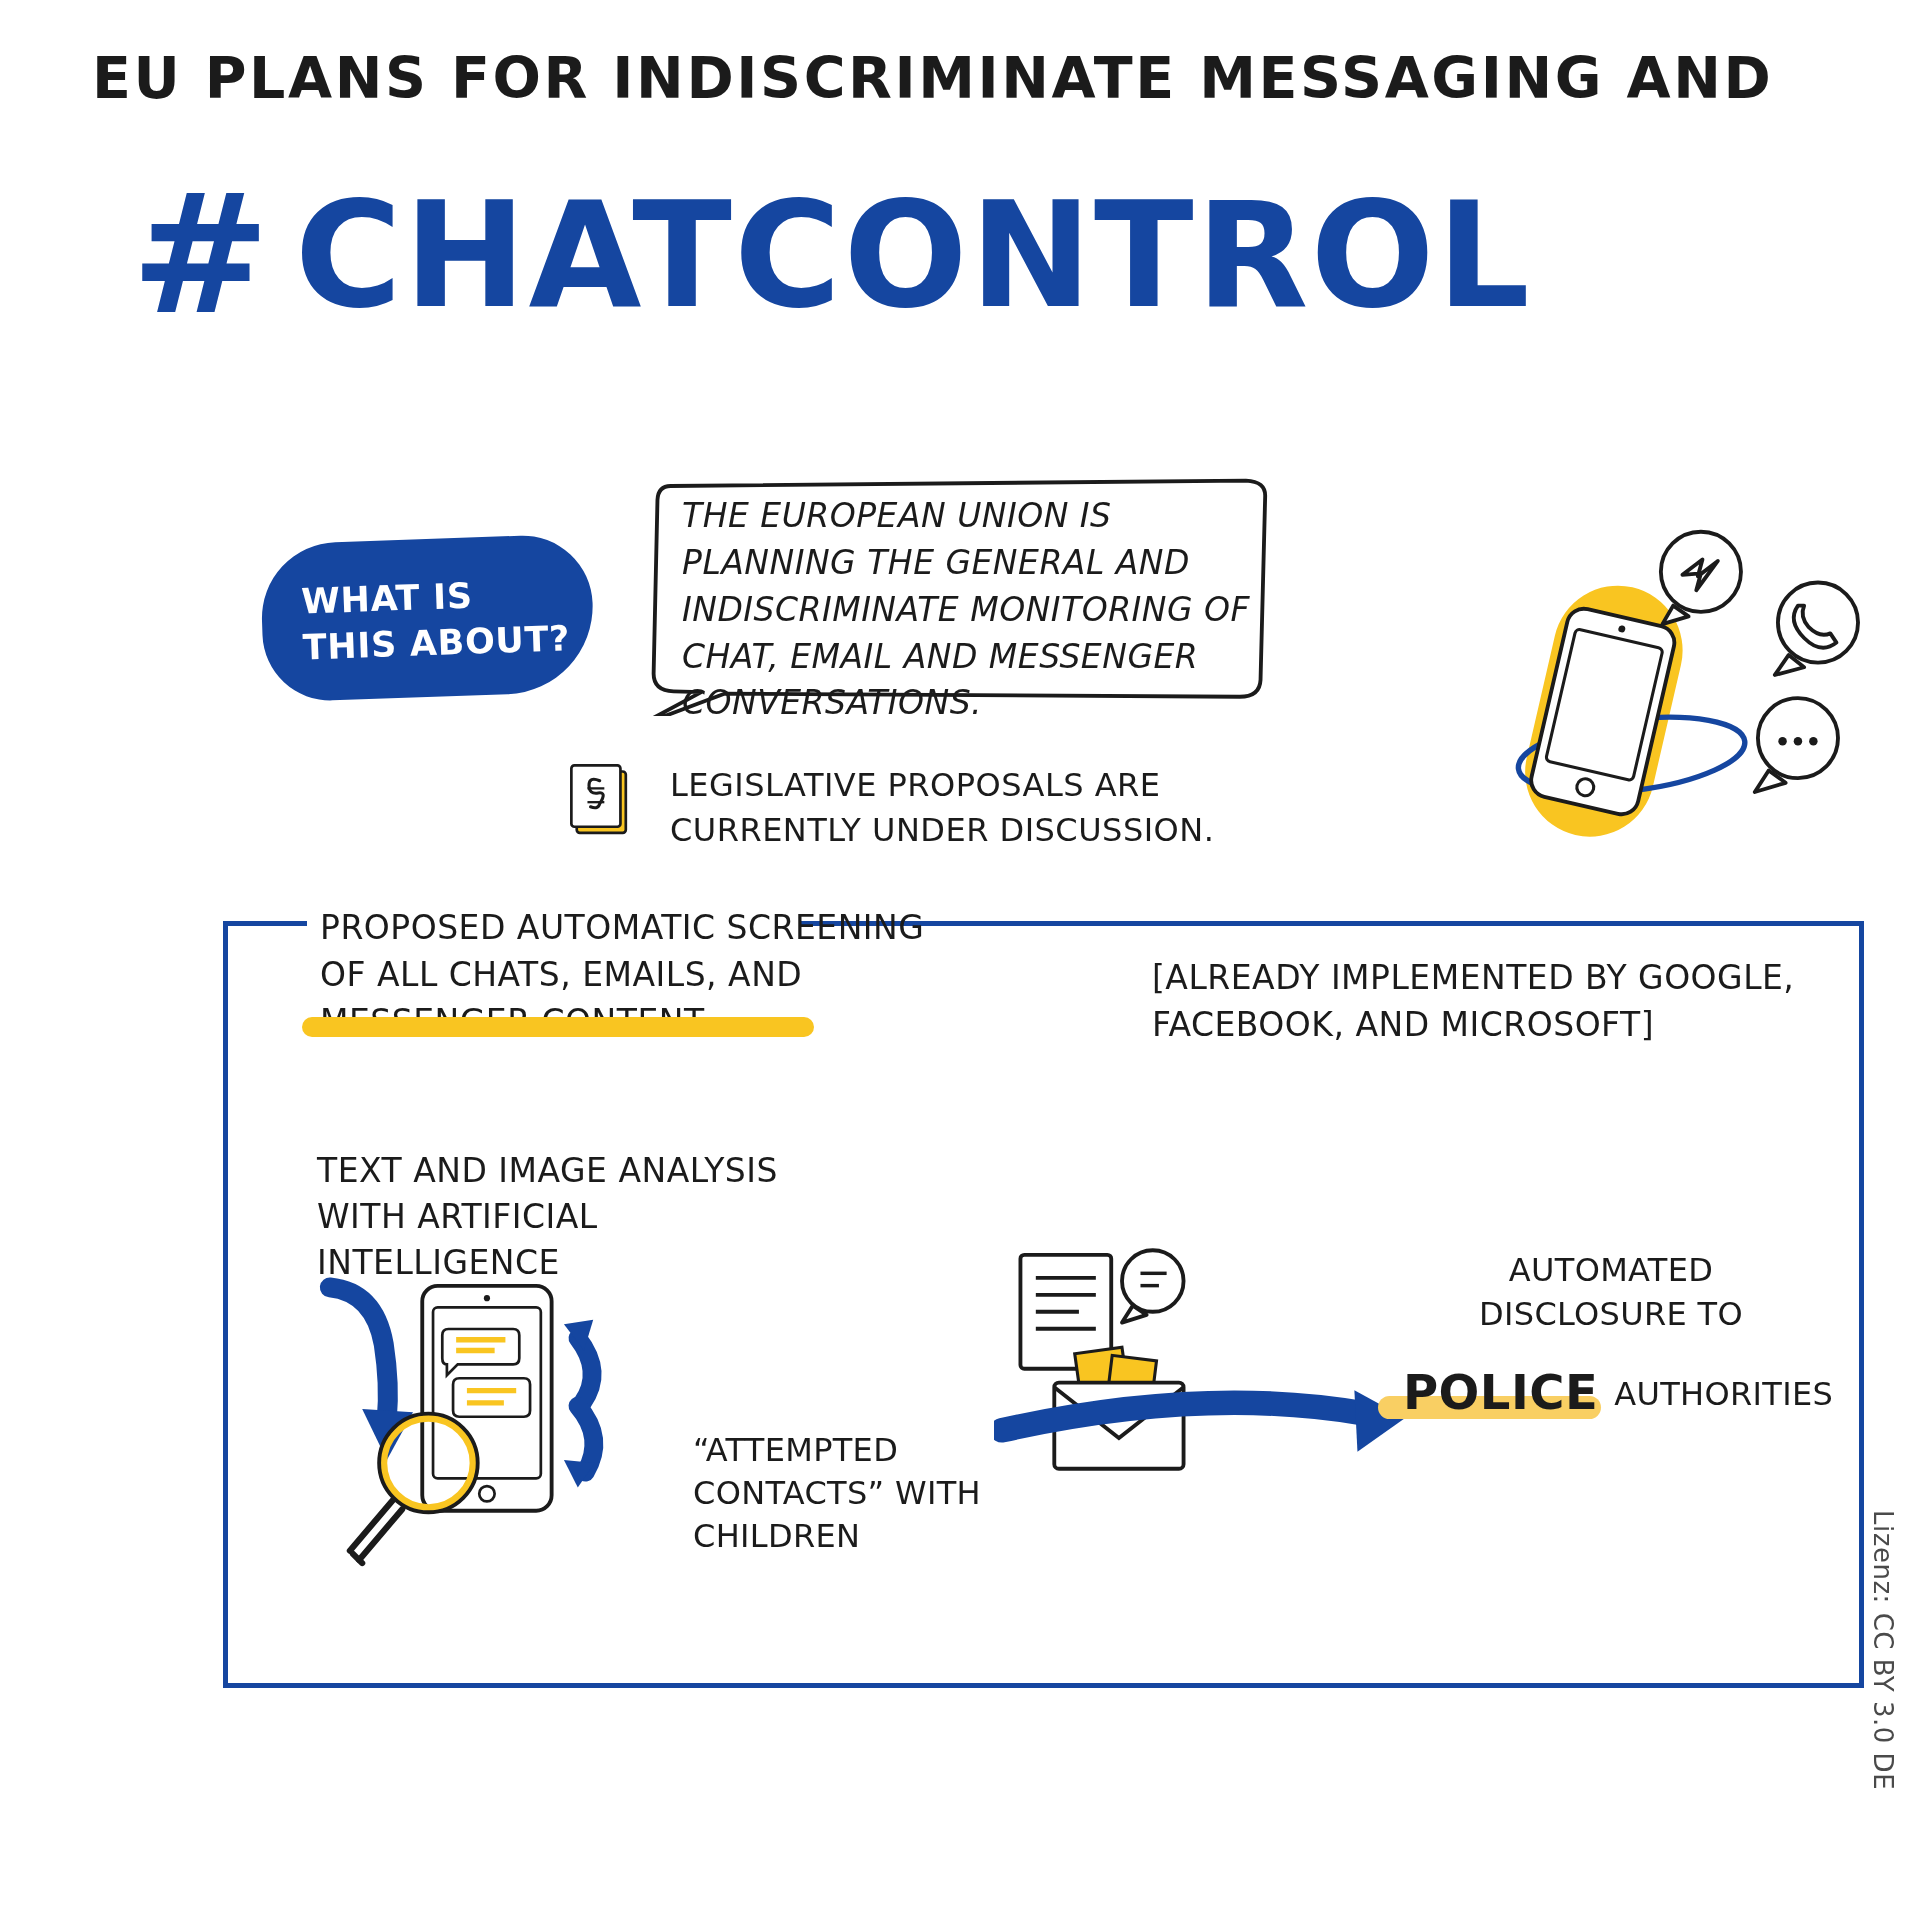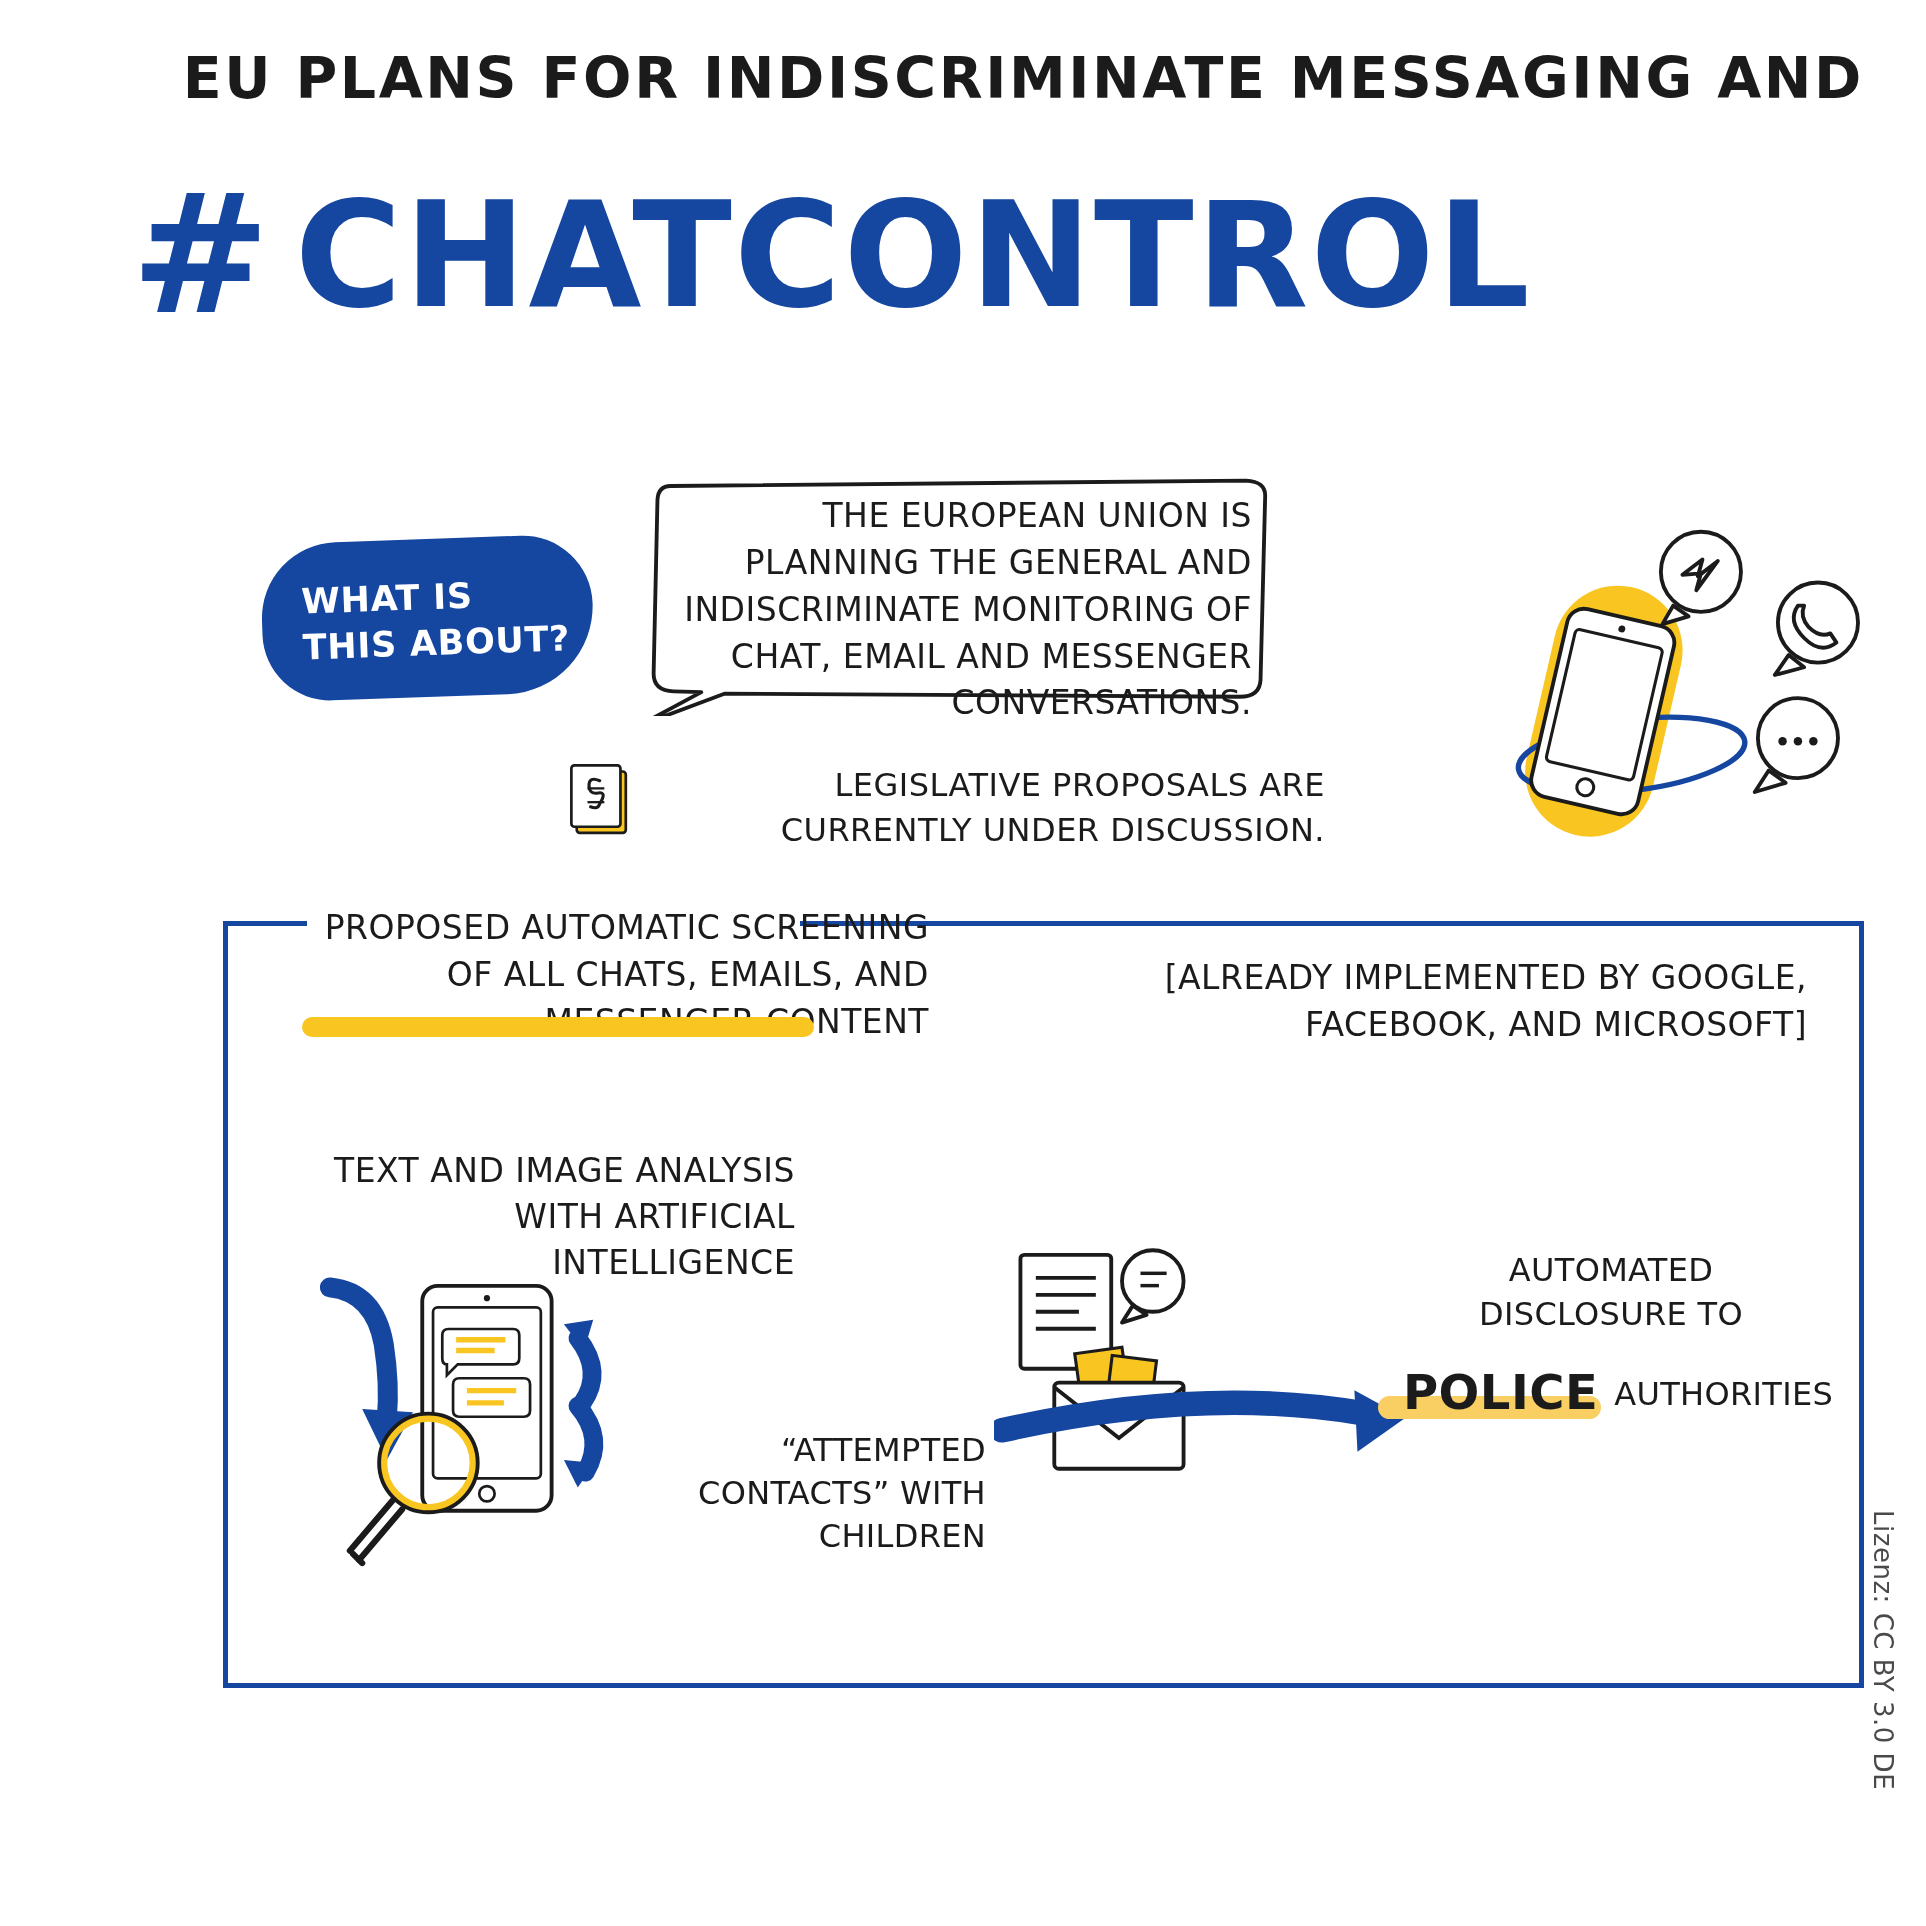--- a/index.html
+++ b/index.html
@@ -21,21 +21,20 @@
     width: 1926px;
     height: 1926px;
   }
 
   
   .hand {
     font-family: "DejaVu Sans", sans-serif;
     letter-spacing: 0.02em;
     line-height: 1.28;
     color: #1b1b1b;
-    text-align: right;
   }
   .caps { text-transform: uppercase; }
 
   
   #title-line {
     position: absolute;
     left: 92px;
     top: 42px;
     width: 1772px;
     font-size: 57px;
@@ -121,20 +120,21 @@
   }
   #callout-text {
     position: absolute;
     left: 682px;
     top: 493px;
     width: 570px;
     font-size: 33px;
     line-height: 1.42;
     text-transform: uppercase;
     letter-spacing: 0.015em;
+    font-style: italic;
   }
 
   
   #legal-doc {
     position: absolute;
     left: 566px;
     top: 759px;
     width: 69px;
     height: 81px;
   }

